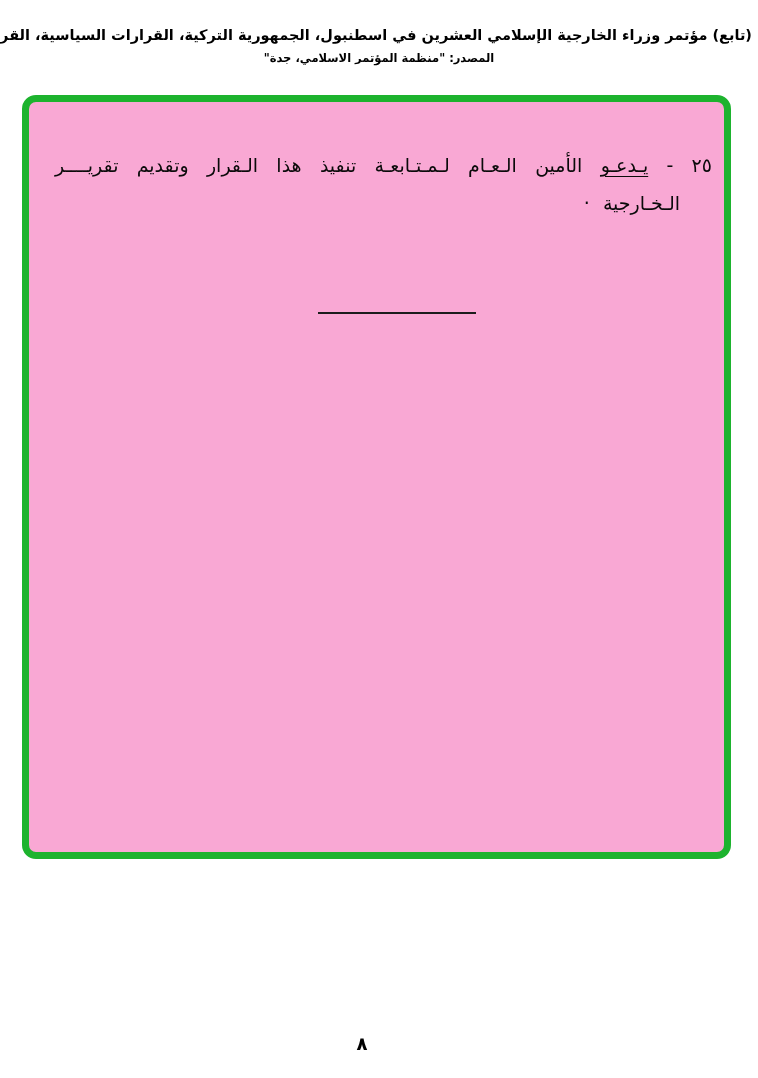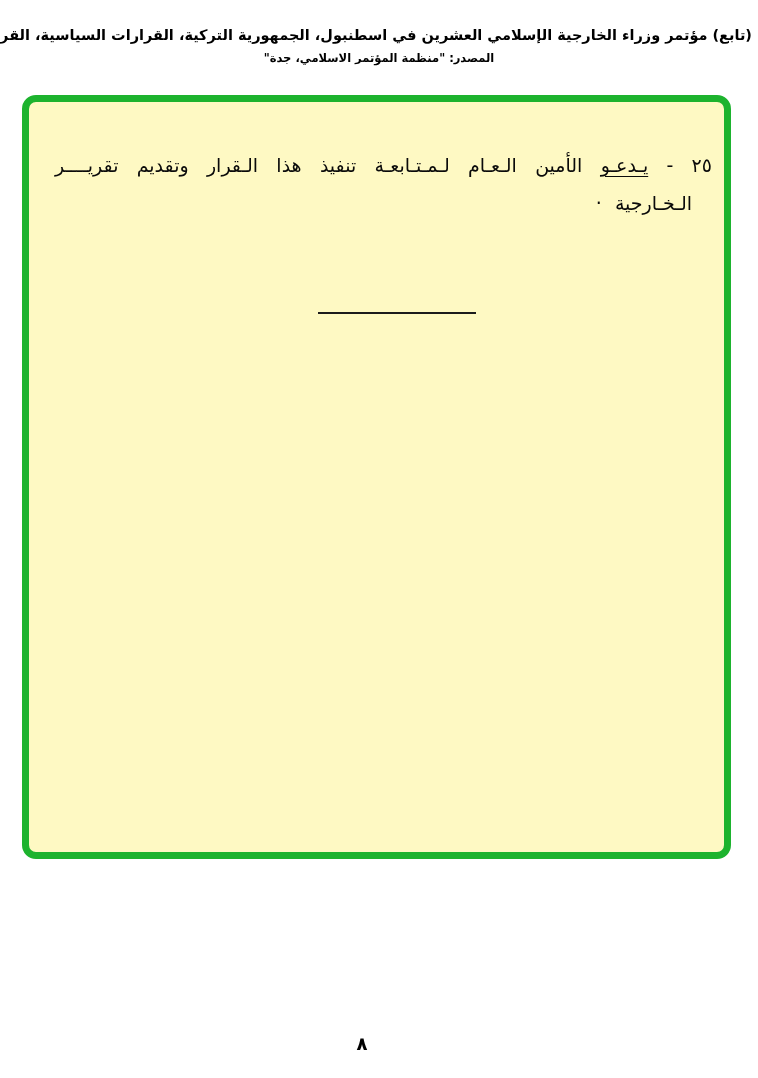--- a/index.html
+++ b/index.html
@@ -44,21 +44,21 @@
   
   .frame {
     position: absolute;
     left: 22px;
     top: 95px;
     width: 709px;
     height: 764px;
     box-sizing: border-box;
     border: 7px solid #1db32e;
     border-radius: 14px;
-    background: #fef9c3;
+    background: #f9a8d4;
   }
 
   
   .para {
     direction: rtl;
     padding: 44px 12px 0 26px;
     color: #0a0a0a;
     font-size: 19px;
     line-height: 38px;
     letter-spacing: 2px;
@@ -70,21 +70,21 @@
     text-align: justify;
     text-align-last: justify;
     white-space: normal;
   }
   .para .l2 {
     margin-right: 63px;
     margin-left: -8px;
   }
   .para .l3 {
     text-align: right;
-    margin-right: 20px;
+    margin-right: 32px;
   }
   .para .u {
     text-decoration: underline;
     text-underline-offset: 4px;
   }
 
   
   .divider {
     position: absolute;
     left: 318px;

